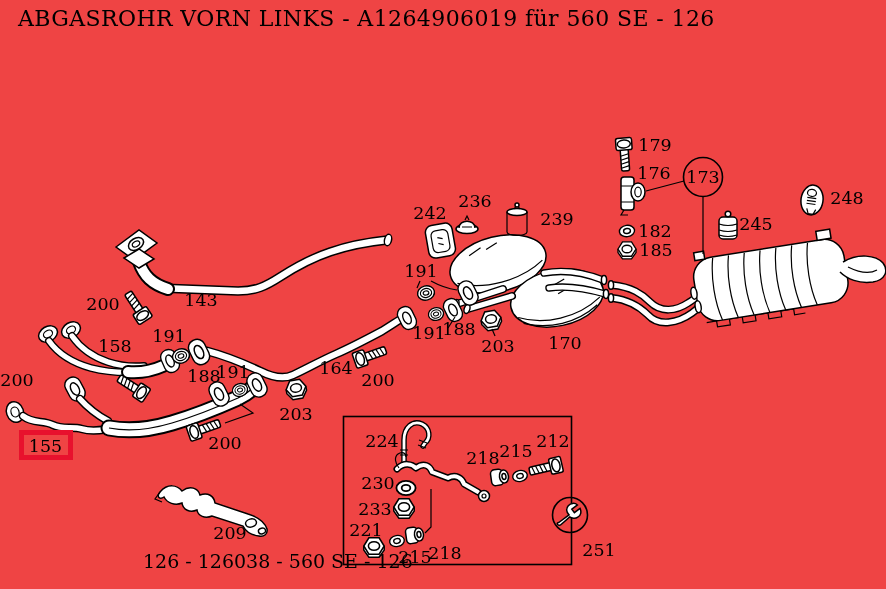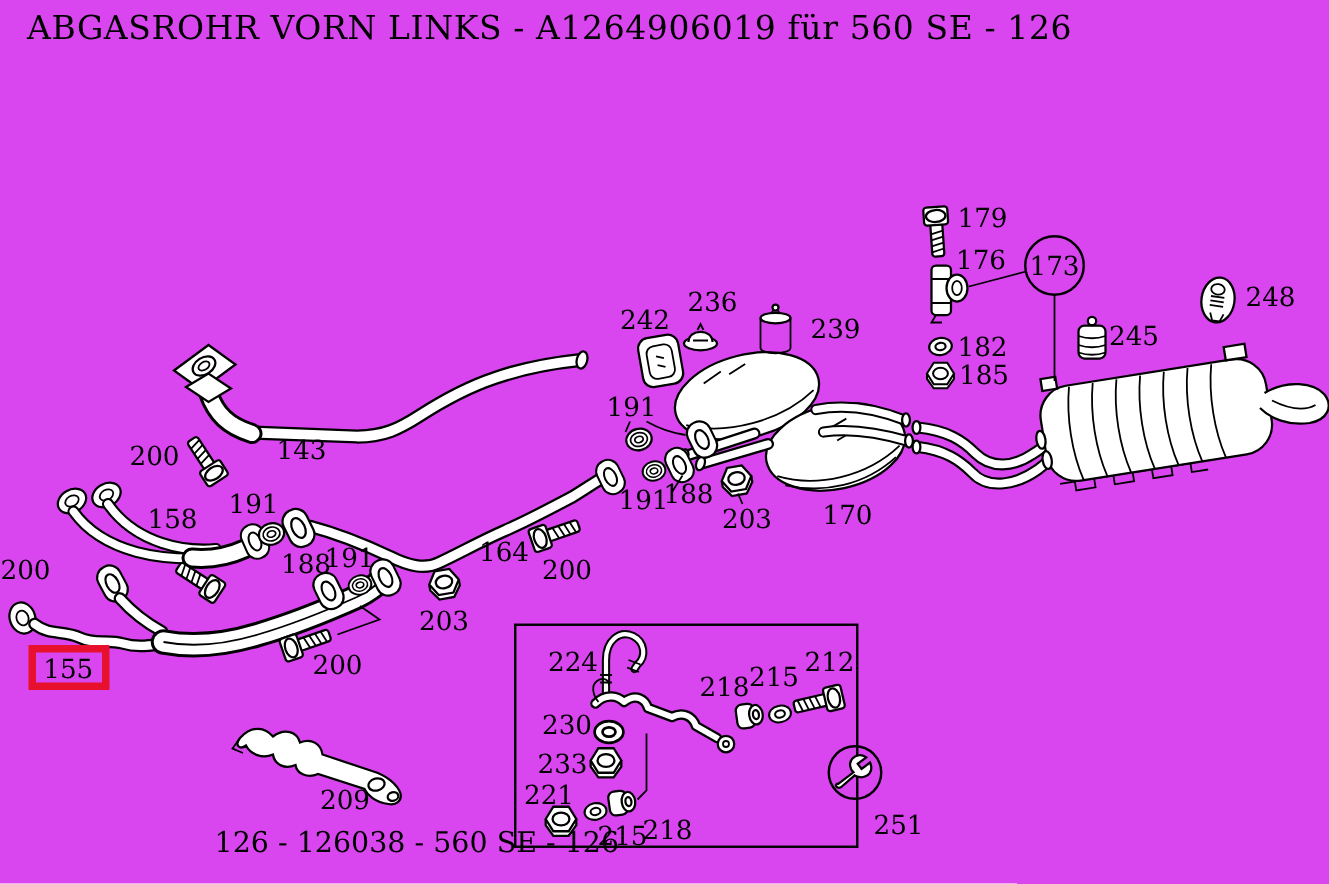--- a/index.html
+++ b/index.html
@@ -1,16 +1,16 @@
 <!DOCTYPE html>
 <html><head>
 <meta charset="utf-8">
 <style>
   html,body{margin:0;padding:0;background:#fff;}
-  .page{position:relative;width:886px;height:589px;background:#d946ef;overflow:hidden;}
+  .page{position:relative;width:886px;height:589px;background:#ef4444;overflow:hidden;}
   svg{display:block;}
   text{font-family:"DejaVu Serif", serif;fill:#000;}
   .title{font-size:22px;letter-spacing:.4px;}
   .co{font-size:17.5px;text-anchor:middle;}
   .footer{font-size:19px;}
   .part{fill:#fff;stroke:#000;stroke-width:1.5;}
   .ln{fill:none;stroke:#000;stroke-width:1.2;}
   .o{fill:none;stroke:#000;stroke-linecap:round;stroke-linejoin:round;}
   .w{fill:none;stroke:#fff;stroke-linecap:round;stroke-linejoin:round;}
   .box{fill:none;stroke:#000;stroke-width:1.6;}

